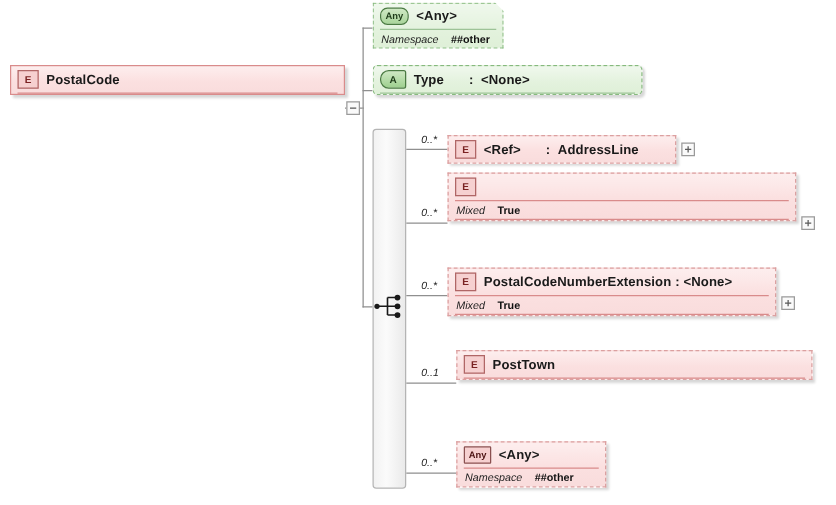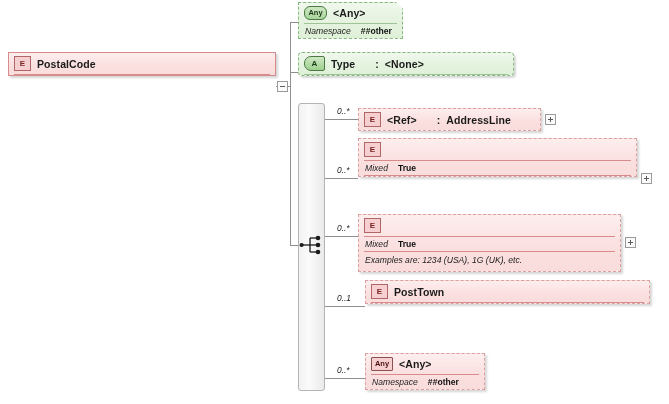--- a/index.html
+++ b/index.html
@@ -177,28 +177,28 @@
       <span class="propval">True</span>
     </div>
     <div class="sep"></div>
   </div>
   <div class="btn plus" style="left:641px;top:173px;"></div>
 
   <div class="card" style="left:337px;top:223px;">0..*</div>
   <div class="node el dashed shadow" style="left:358px;top:214px;width:263px;">
     <div class="hdr">
       <span class="badge-e">E</span>
+      <span class="title">PostalCodeNumberExtension : &lt;None&gt;</span>
     </div>
     <div class="sep"></div>
     <div class="proprow">
       <span class="propname">Mixed</span>
       <span class="propval">True</span>
     </div>
     <div class="sep"></div>
-    <div class="doc">Examples are: 1234 (USA), 1G (UK), etc.</div>
   </div>
   <div class="btn plus" style="left:625px;top:237px;"></div>
 
   <div class="card" style="left:337px;top:293px;">0..1</div>
   <div class="node el dashed shadow" style="left:365px;top:280px;width:285px;">
     <div class="hdr">
       <span class="badge-e">E</span>
       <span class="title">PostTown</span>
     </div>
     <div class="sep"></div>

